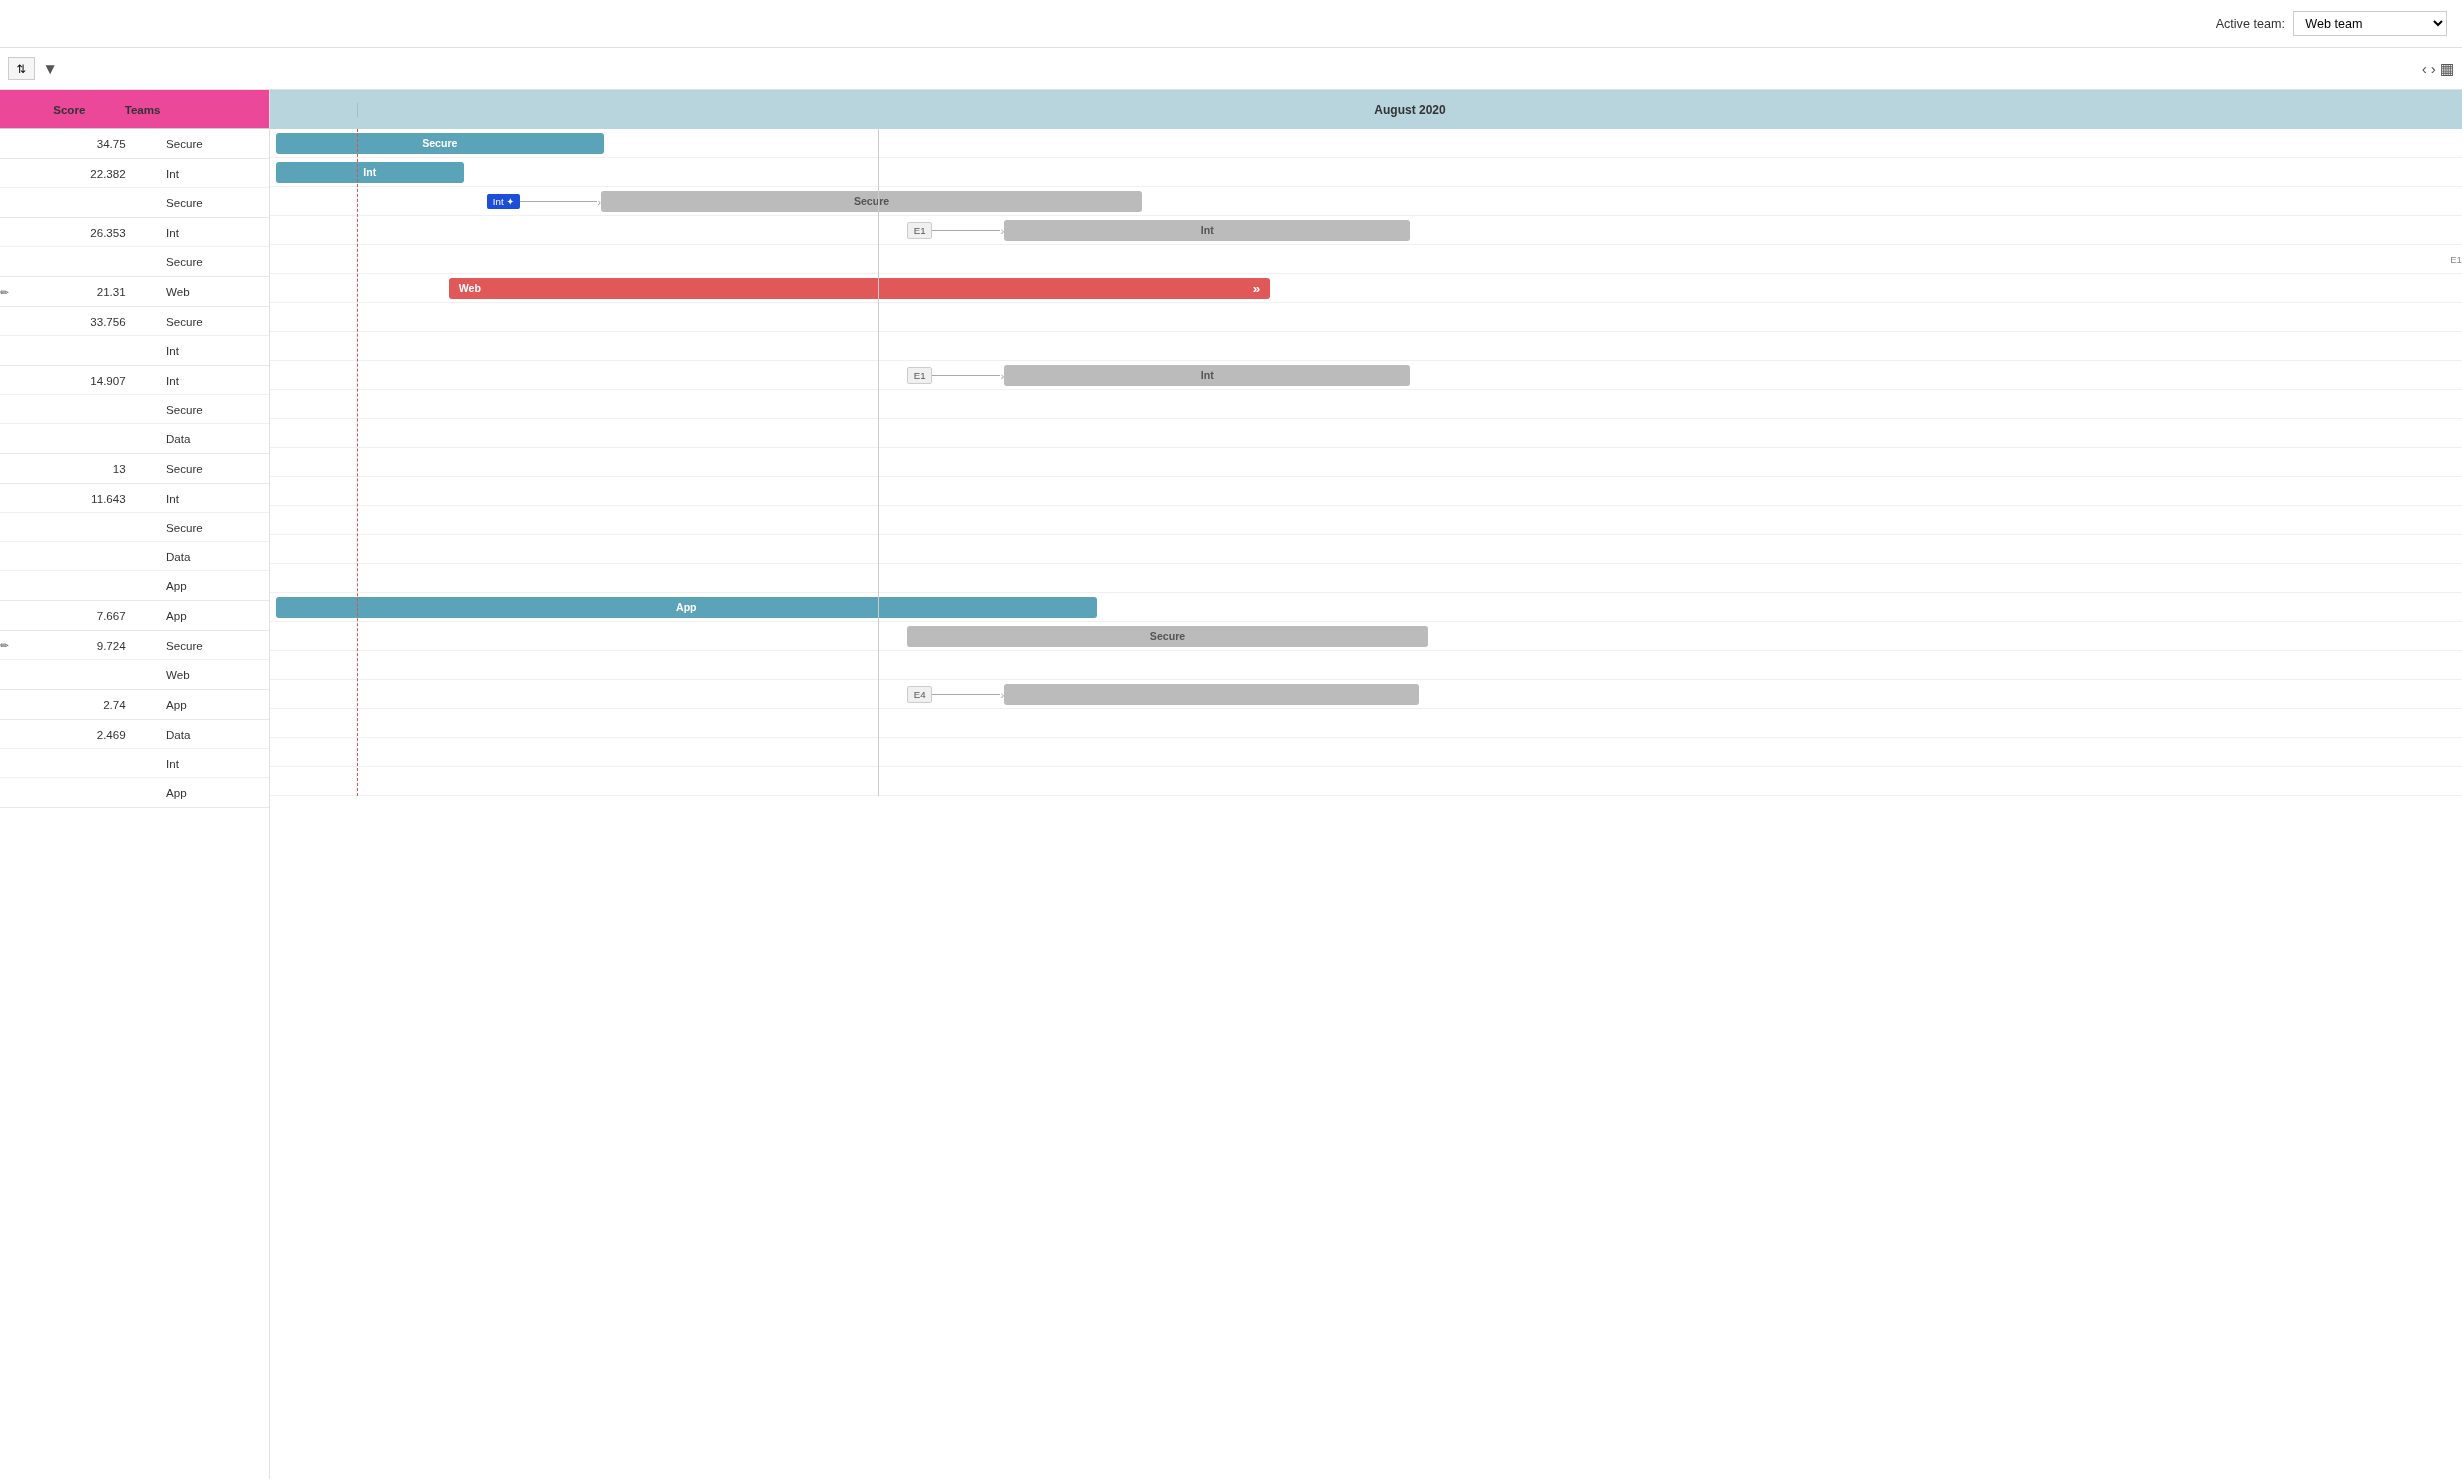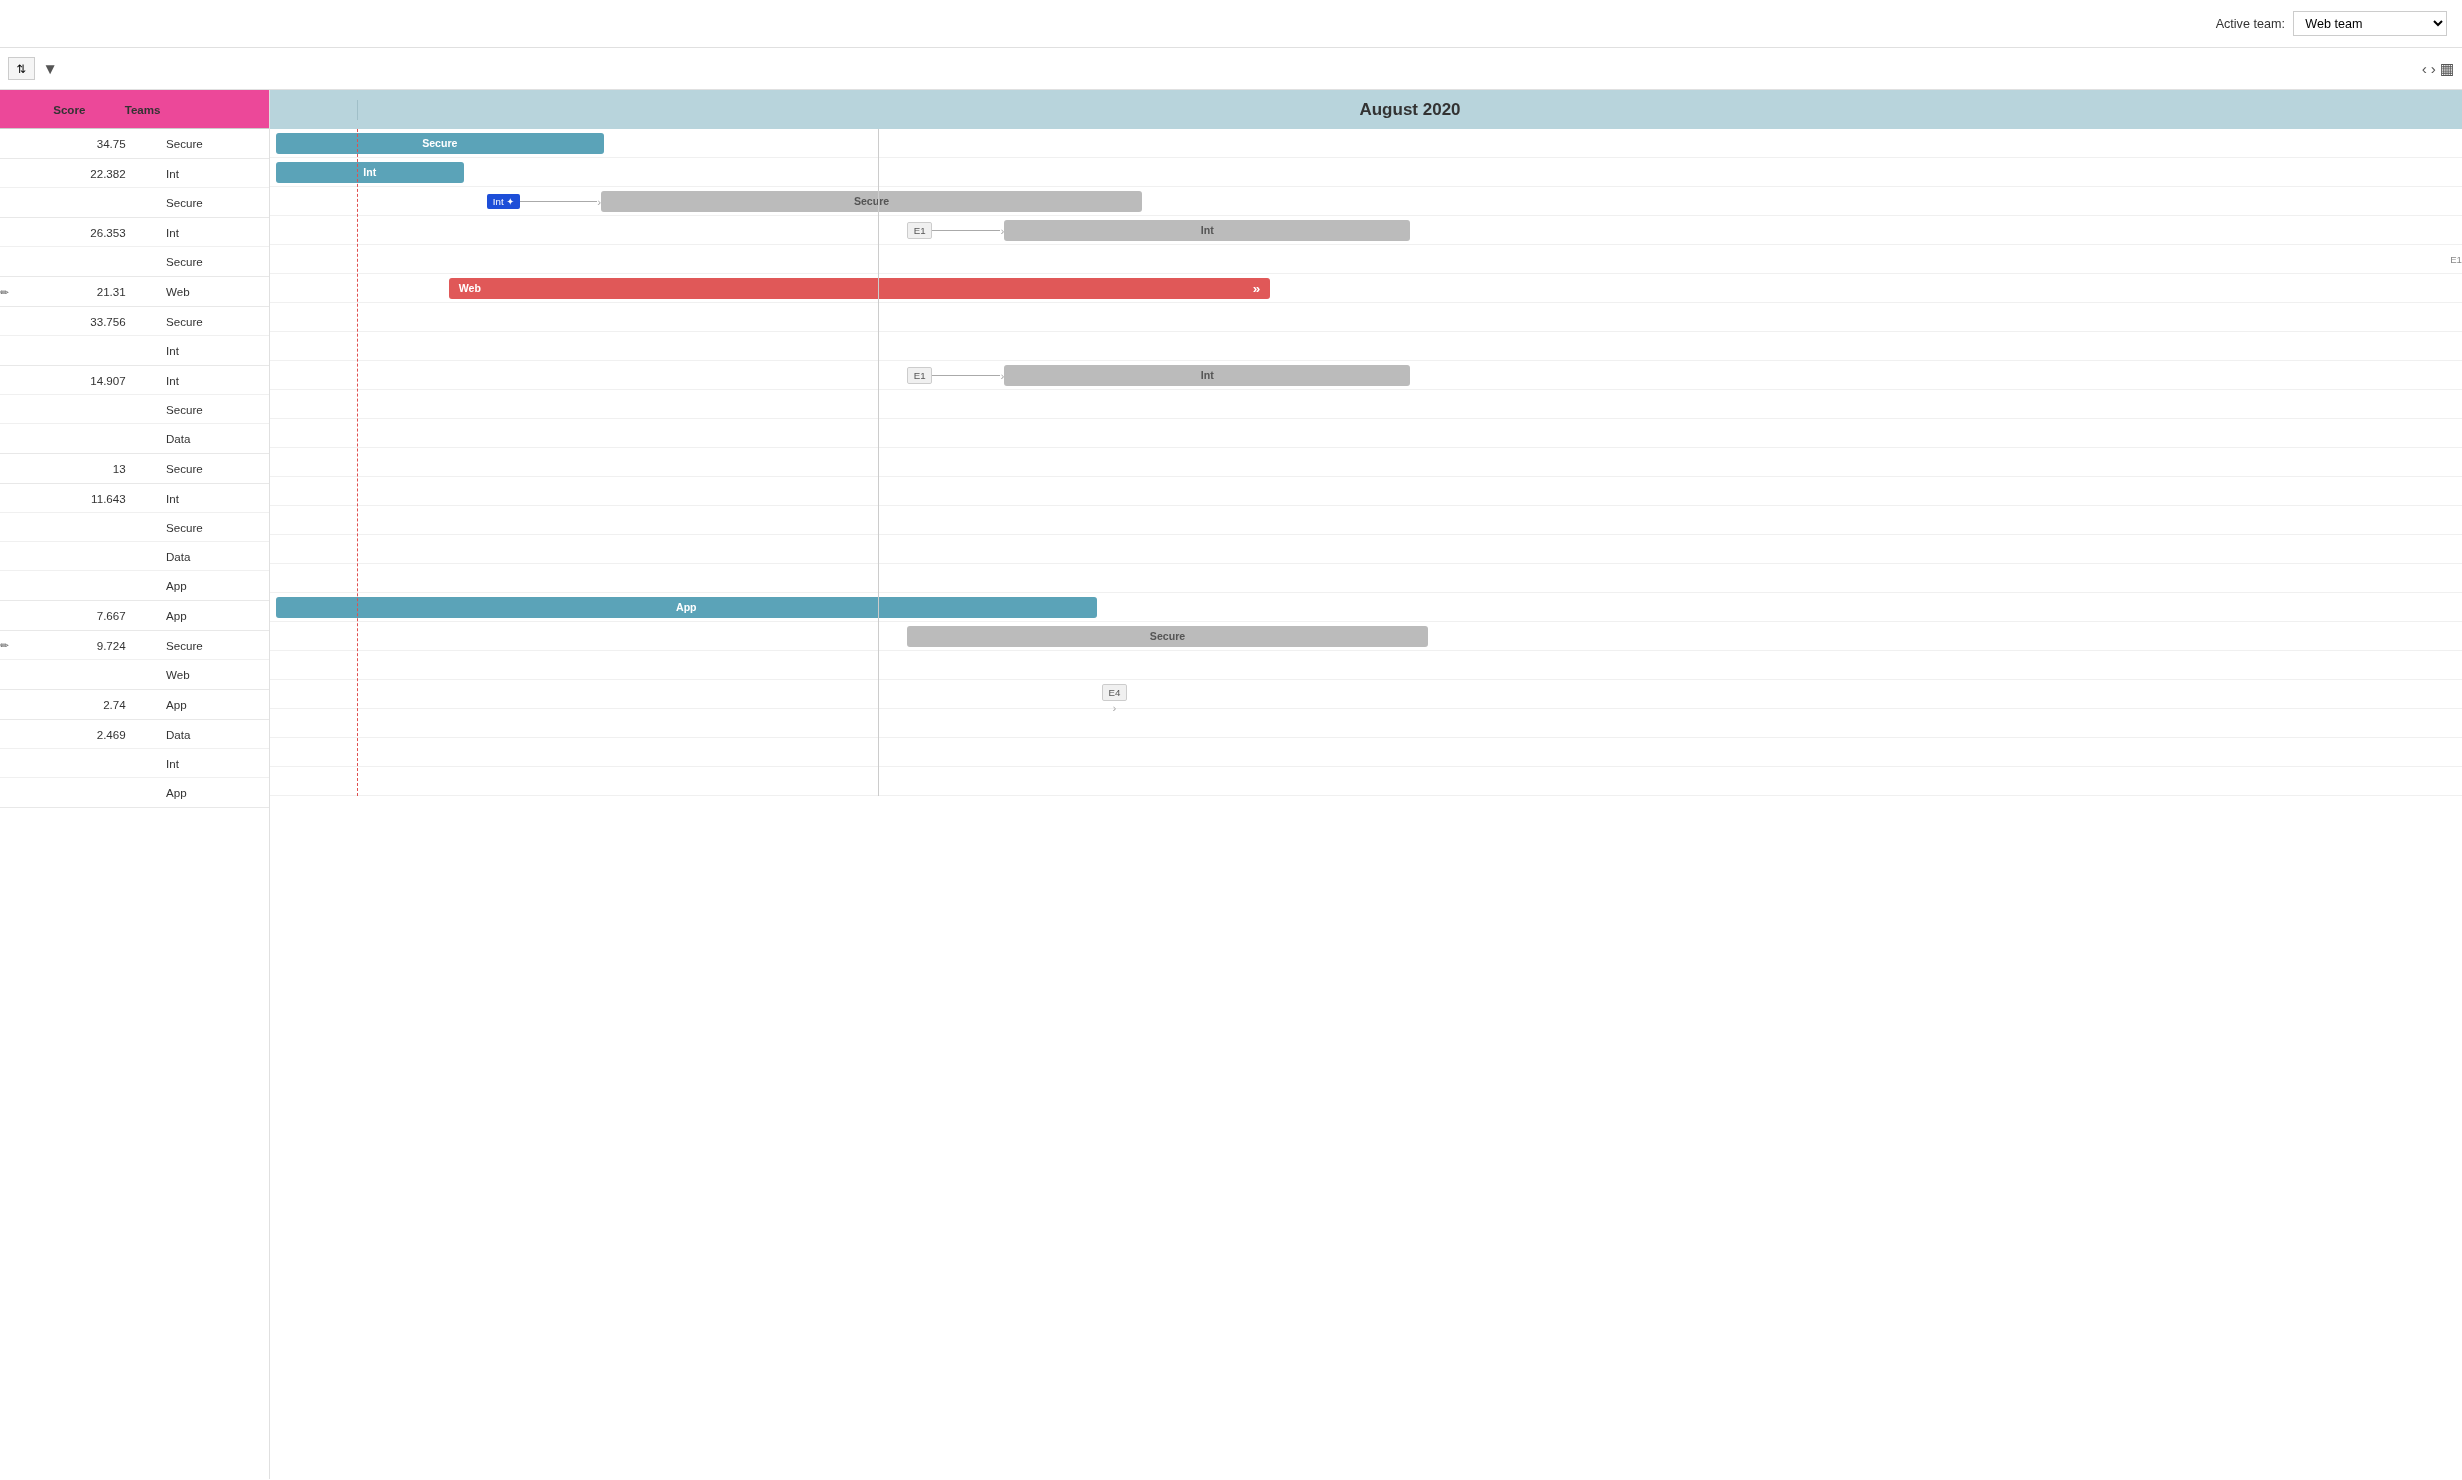--- a/index.html
+++ b/index.html
@@ -158,21 +158,21 @@
       align-items: center;
       position: sticky;
       top: 0;
       z-index: 10;
       min-width: 1159px;
     }
     .gantt-header-month {
       flex: 1;
       text-align: center;
       font-weight: bold;
-      font-size: 17px;
+      font-size: 12px;
       color: #333;
       border-left: 1px solid #a0bfc8;
     }
     .gantt-header-empty {
       width: 87px;
       border-right: 1px solid #a0bfc8;
     }
 
     .gantt-body {
       position: relative;
@@ -535,21 +535,21 @@
 
         <div class="gantt-row" style="height:29px; position:relative; border-bottom:1px solid #f0f0f0;">
           <div style="position:absolute; left:637px; top:3.9px; width:521px; height:21px; background:#bbb; border-radius:2.9px; display:flex; align-items:center; justify-content:center; color:#555; font-size:10.6px; font-weight:bold;">
             <span>Secure</span>
           </div>
         </div>
 
         <div class="gantt-row" style="height:29px; position:relative; border-bottom:1px solid #f0f0f0;"></div>
 
         <div class="gantt-row" style="height:29px; position:relative; border-bottom:1px solid #f0f0f0;">
-          <div style="position:absolute; left:637px; top:3.9px; display:flex; align-items:center; height:21px;flex-direction:column;">
+          <div style="position:absolute; left:637px; top:3.9px; display:flex; align-items:center; height:21px;">
             <div class="milestone-box">E4</div>
             <div style="width:68px; height:1px; background:#aaa; display:inline-block;"></div>
             <span style="color:#aaa; font-size:11.6px;">›</span>
             <div style="background:#bbb; color:#555; border-radius:2.9px; height:21px; width:415px; display:flex; align-items:center; justify-content:center; font-size:10.6px;">
               <span></span>
             </div>
           </div>
         </div>
 
         <div class="gantt-row" style="height:29px; position:relative; border-bottom:1px solid #f0f0f0;"></div>

